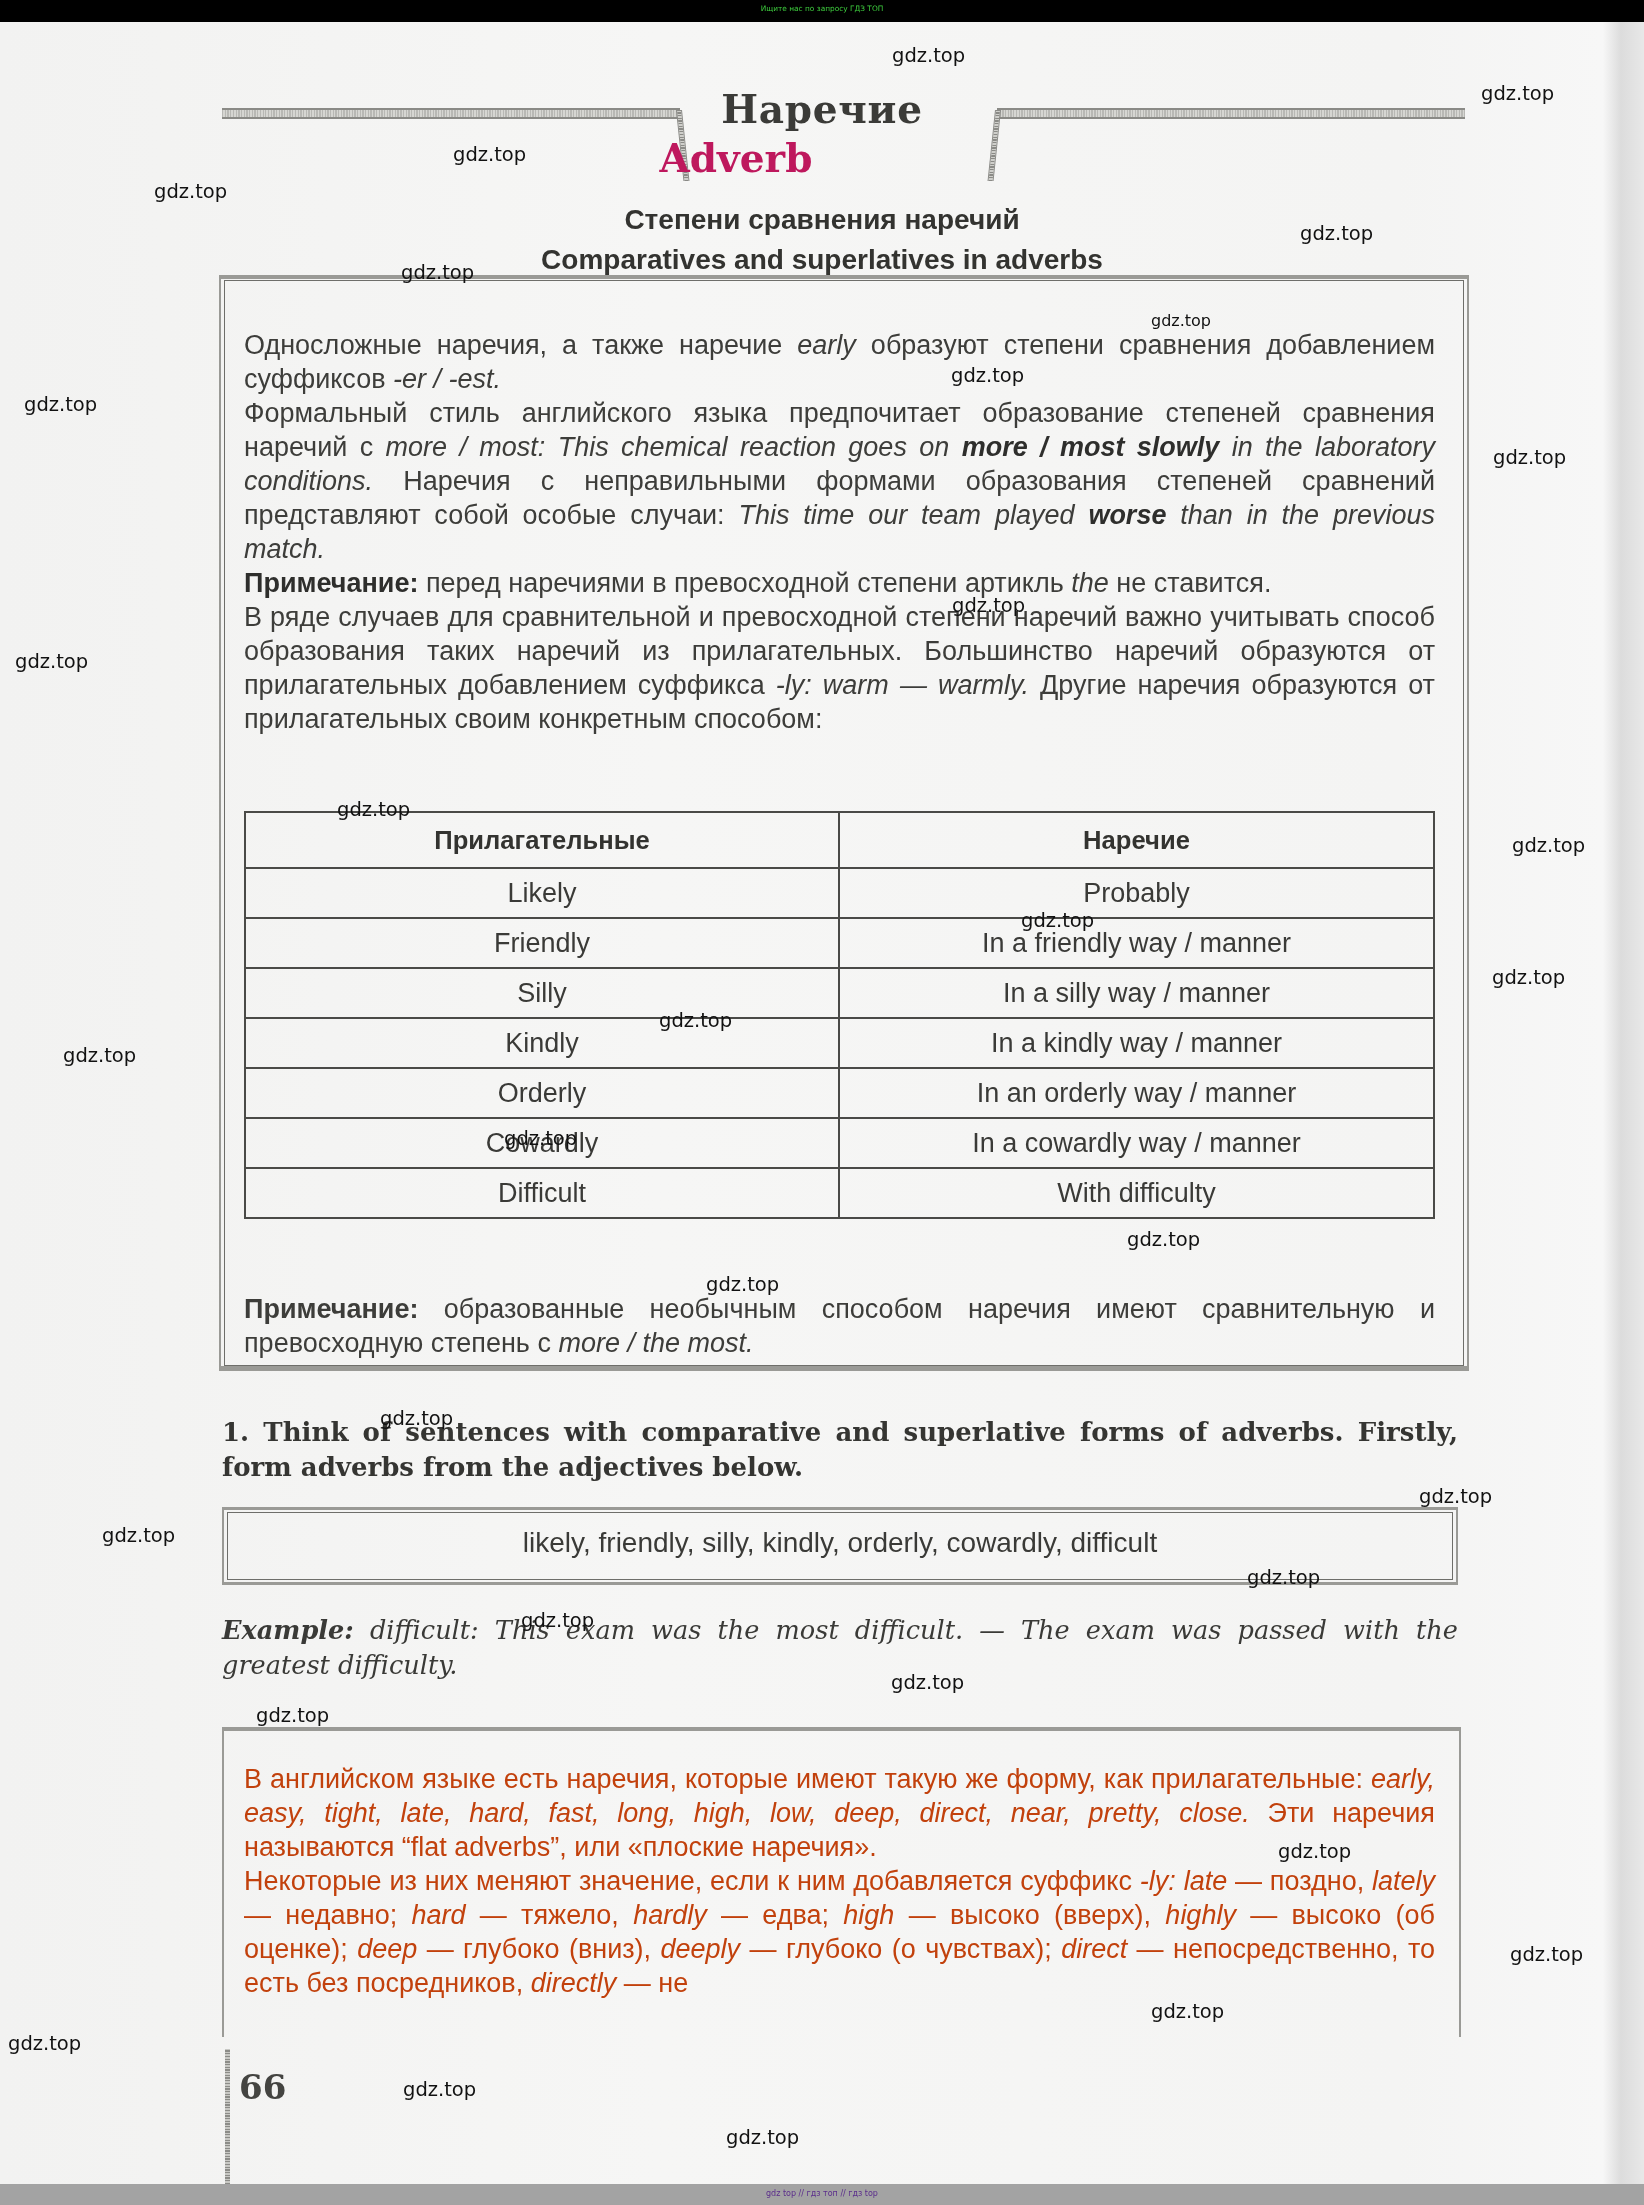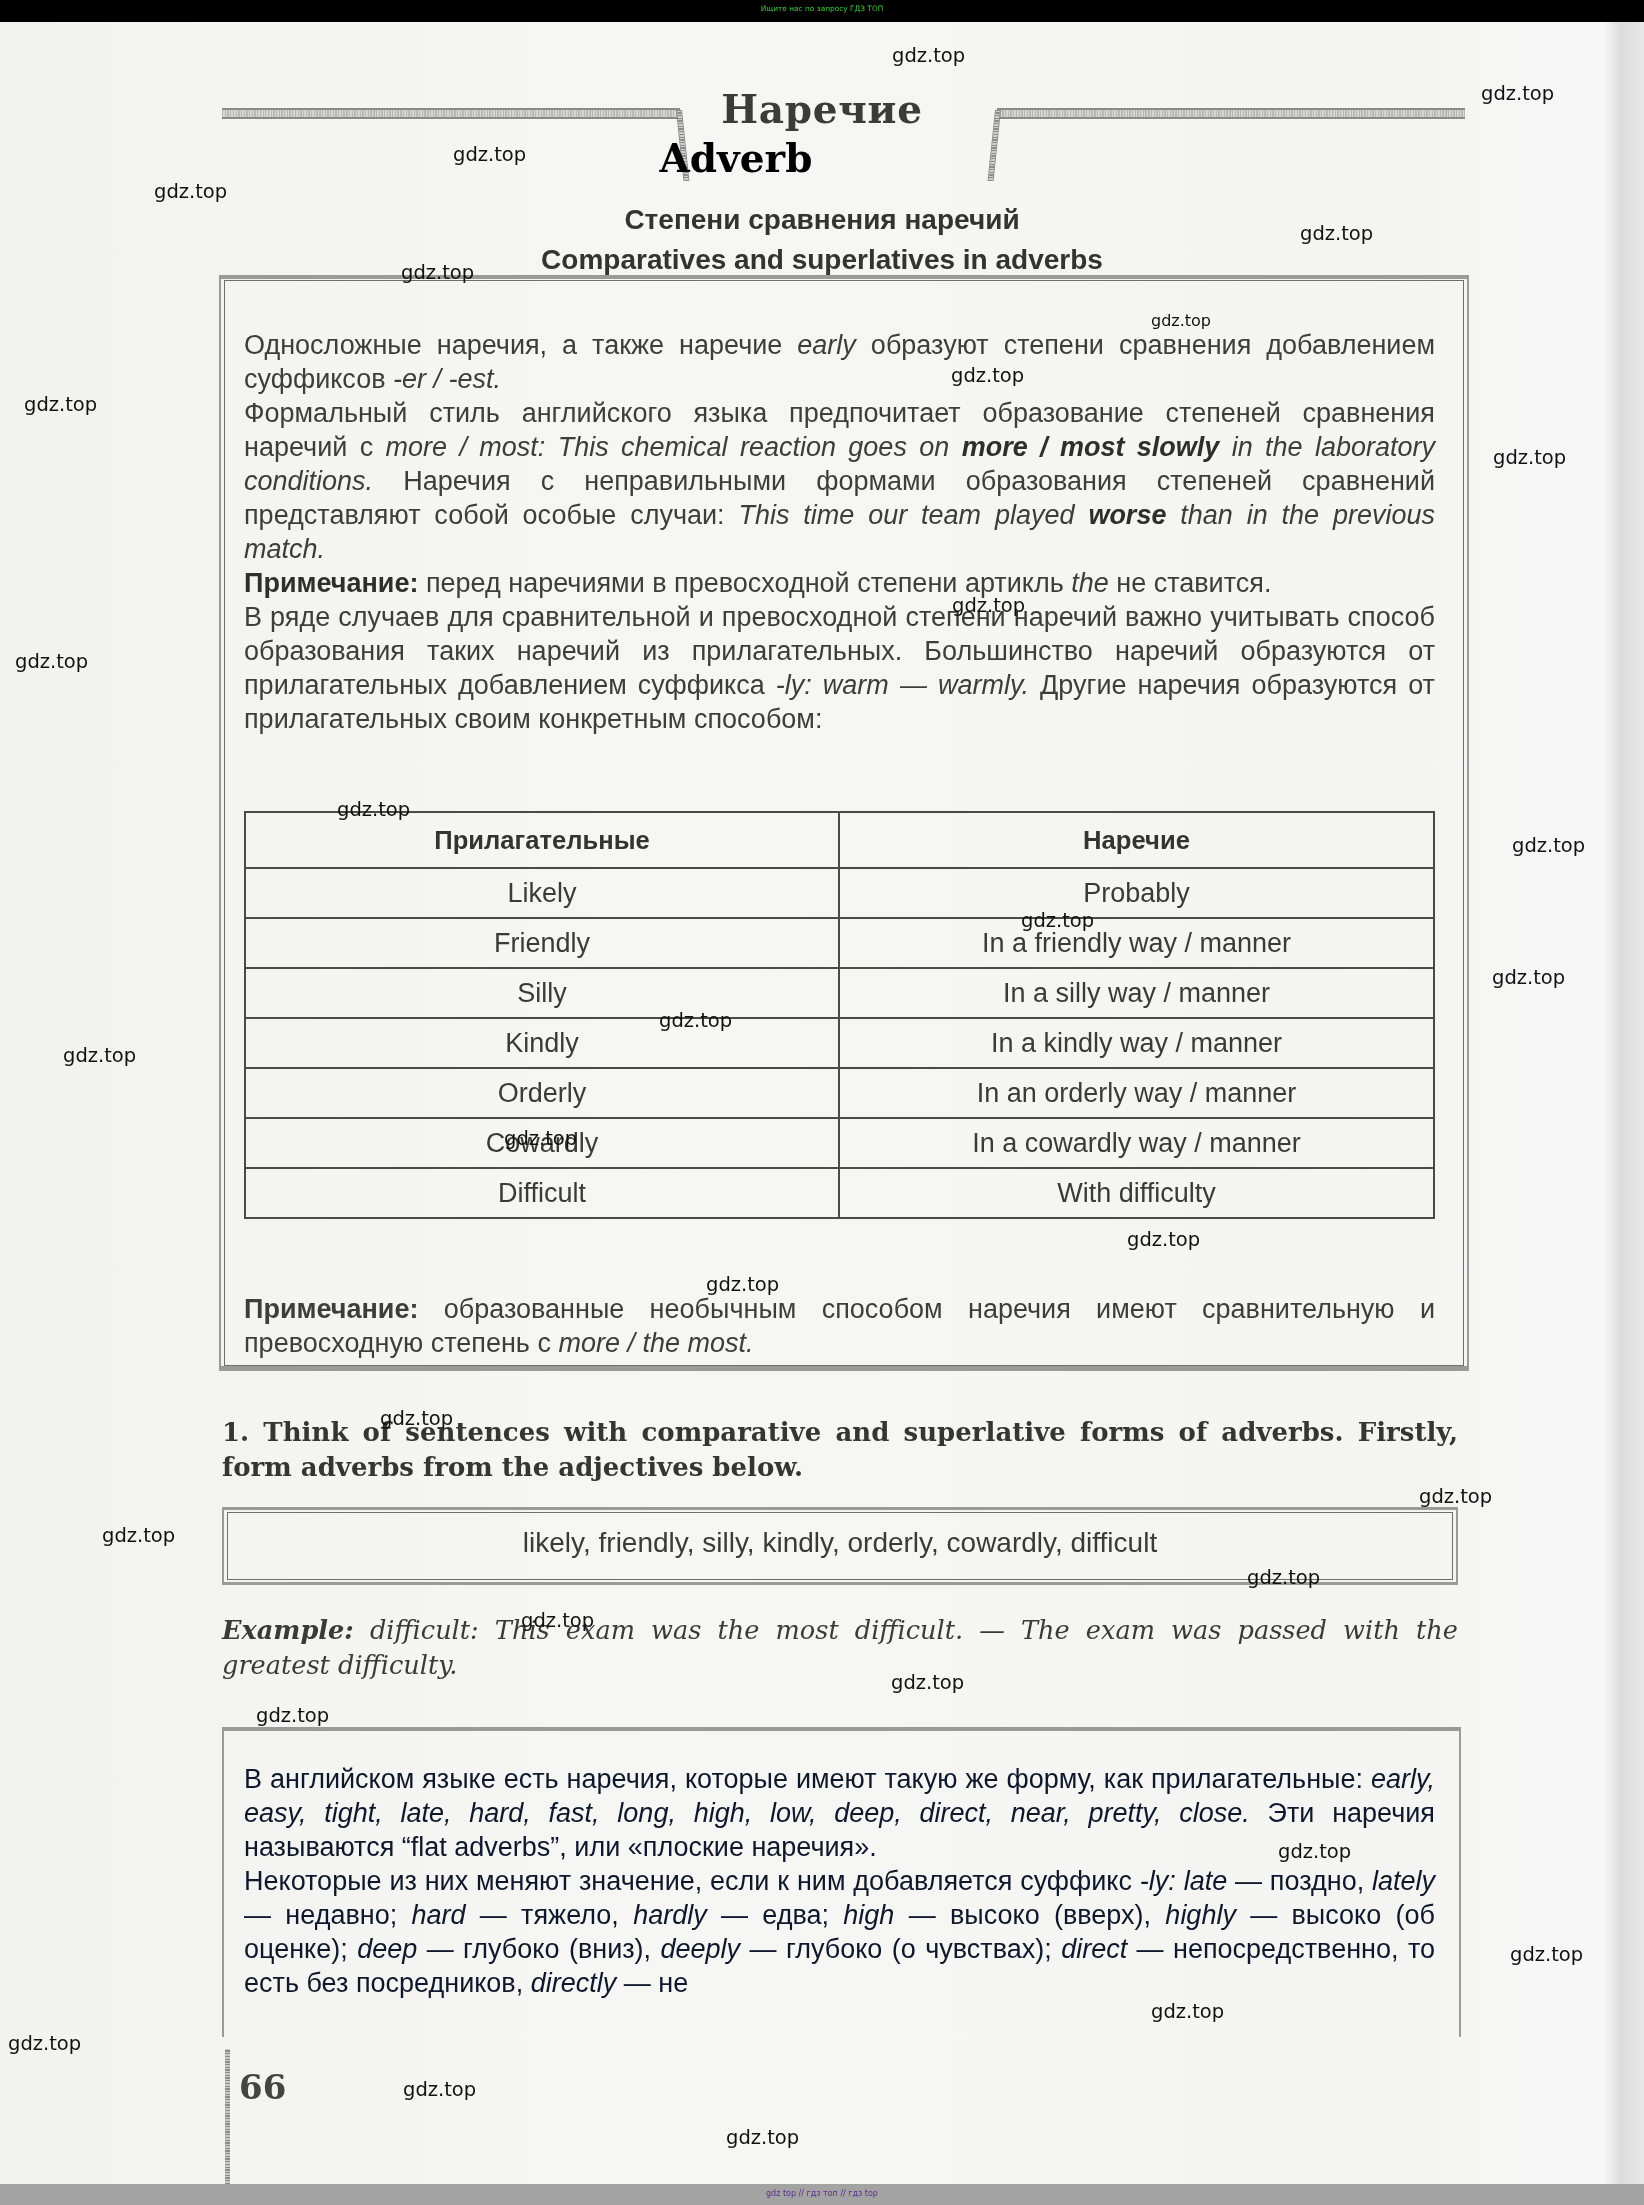--- a/index.html
+++ b/index.html
@@ -37,21 +37,21 @@
     background:repeating-linear-gradient(0deg,#8a8a86 0 1.3px,#cfcfcb 1.3px 2.7px);
     border-left:1.3px solid #8a8a86; border-right:1.3px solid #8a8a86;
   }
   .title-ru {
     position:absolute; left:0; width:1644px; top:86px; text-align:center;
     font-family:"DejaVu Serif", serif; font-weight:bold; font-size:39px; color:#3b3b38;
     letter-spacing:0.7px;
   }
   .title-en {
     position:absolute; left:0; width:1472px; top:135px; text-align:center;
-    font-family:"DejaVu Serif", serif; font-weight:bold; font-size:39px; color:#000000;
+    font-family:"DejaVu Serif", serif; font-weight:bold; font-size:39px; color:#be185d;
   }
   .sub-ru, .sub-en {
     position:absolute; left:0; width:1644px; text-align:center;
     font-family:"Liberation Sans", sans-serif; font-weight:bold; font-size:28px; color:#333330;
   }
   .sub-ru { top:204px; }
   .sub-en { top:244px; }
 
   .box {
     position:absolute; box-sizing:border-box;
@@ -98,21 +98,21 @@
     position:absolute; left:222px; top:1613px; width:1236px;
     font-family:"DejaVu Serif", serif; font-style:italic; font-weight:bold; font-size:25.6px; line-height:35px;
     color:#3a3a37; text-align:justify;
   }
   .flat-box {
     position:absolute; left:222px; top:1727px; width:1239px; height:310px;
     box-sizing:border-box; border-top:4.7px solid #9a9a96; border-left:2px solid #9a9a96; border-right:2px solid #9a9a96;
   }
   .flat-text {
     position:absolute; left:244px; top:1762px; width:1191px;
-    font-size:27px; line-height:34px; color:#0f172a; text-align:justify;
+    font-size:27px; line-height:34px; color:#c2410c; text-align:justify;
   }
   .flat-text p { margin:0; }
 
   .page-num {
     position:absolute; left:239px; top:2067px;
     font-family:"DejaVu Serif", serif; font-weight:bold; font-size:34px; color:#444441;
   }
   .page-rule {
     position:absolute; left:225px; top:2049px; width:4.7px; height:135px;
     background:repeating-linear-gradient(0deg,#8c8c88 0 1.3px,#c8c8c4 1.3px 2.7px);

